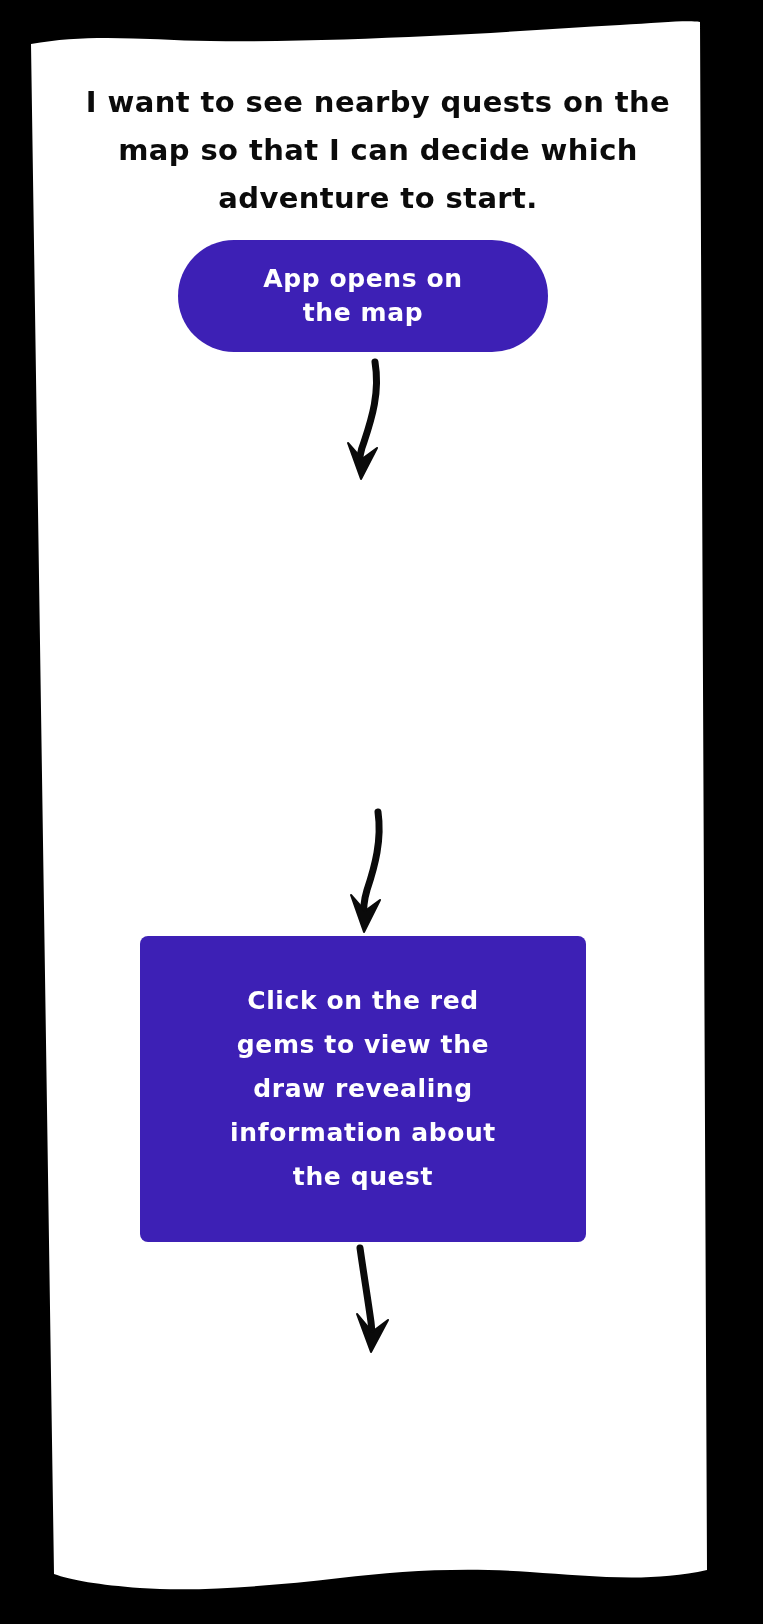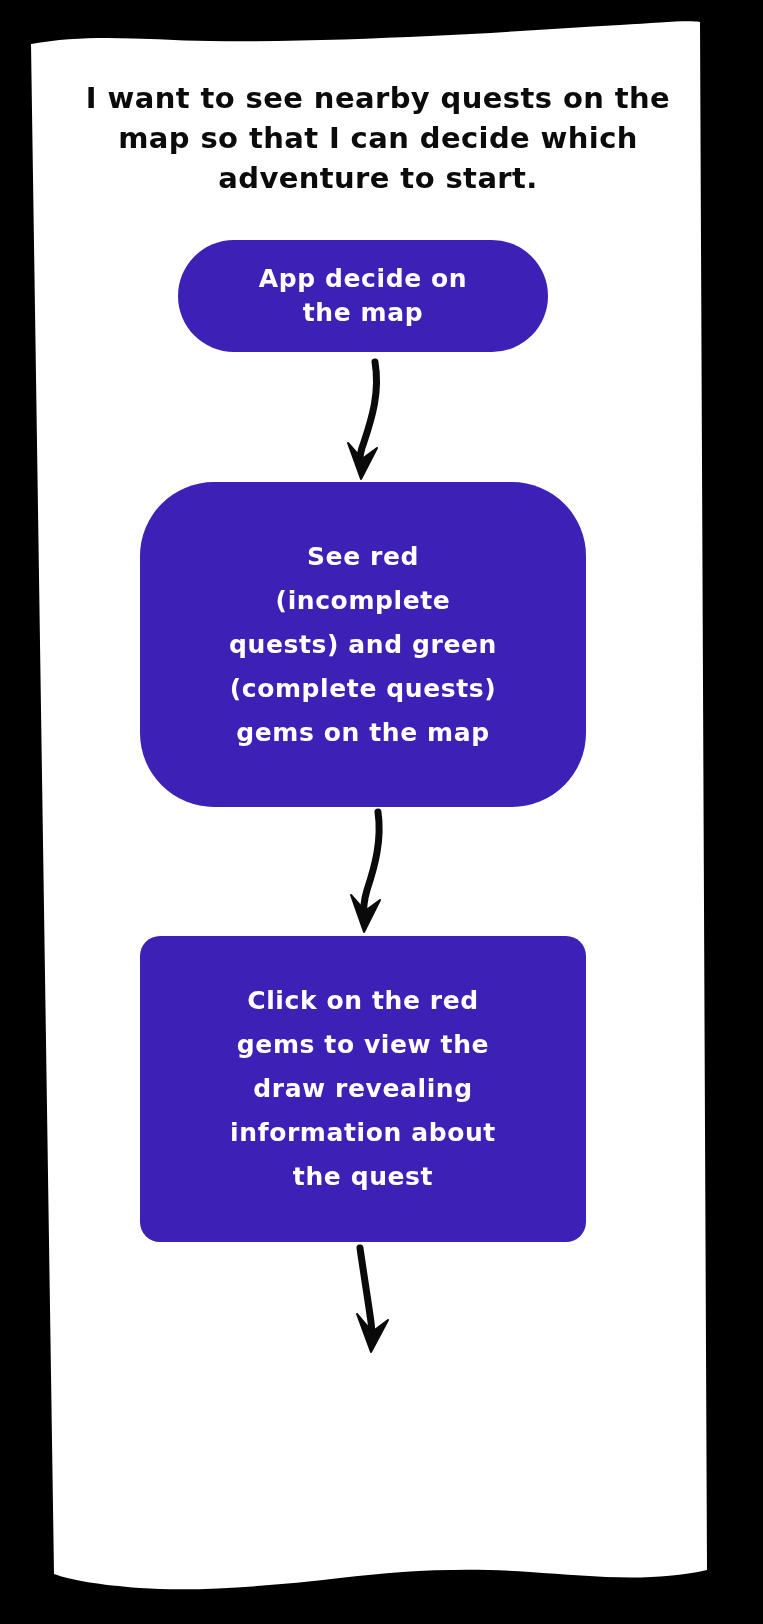--- a/index.html
+++ b/index.html
@@ -44,21 +44,21 @@
   .story-title {
     position: absolute;
     left: 78px;
     top: 78px;
     width: 600px;
     text-align: center;
     color: #0b0b0b;
     font-family: "DejaVu Sans", sans-serif;
     font-weight: 700;
     font-size: 29px;
-    line-height: 40px;
+    line-height: 48px;
     letter-spacing: 0.4px;
   }
 
   .node {
     position: absolute;
     background: #3d20b5;
     color: #ffffff;
     display: flex;
     align-items: center;
     justify-content: center;
@@ -93,21 +93,21 @@
     line-height: 44px;
     padding: 0 14px;
   }
 
   
   #node-click-gems {
     left: 140px;
     top: 936px;
     width: 446px;
     height: 306px;
-    border-radius: 20px;
+    border-radius: 8px;
     font-size: 25px;
     line-height: 44px;
     padding: 0 16px;
   }
 
   
   #node-decide {
     left: 178px;
     top: 1348px;
     width: 370px;
@@ -174,28 +174,23 @@
     <g>
       <path class="arrow-path" stroke-width="7" d="M 360,1248 C 364,1276 368,1300 371,1322 C 372,1330 372,1336 372,1342"></path>
       <path class="arrow-head" d="M 357,1314 L 371,1352 L 388,1320 L 372,1332 Z"></path>
     </g>
   </svg>
 
   <div id="content">
 
     <div class="story-title">I want to see nearby quests on the map so that I can decide which adventure to start.</div>
 
-    <div class="node" id="node-start">App decide on
+    <div class="node" id="node-start">App opens on
 the map</div>
 
-    <div class="node" id="node-see-gems">See red
-(incomplete
-quests) and green
-(complete quests)
-gems on the map</div>
 
     <div class="node" id="node-click-gems">Click on the red
 gems to view the
 draw revealing
 information about
 the quest</div>
 
 
   </div>
 </div>

